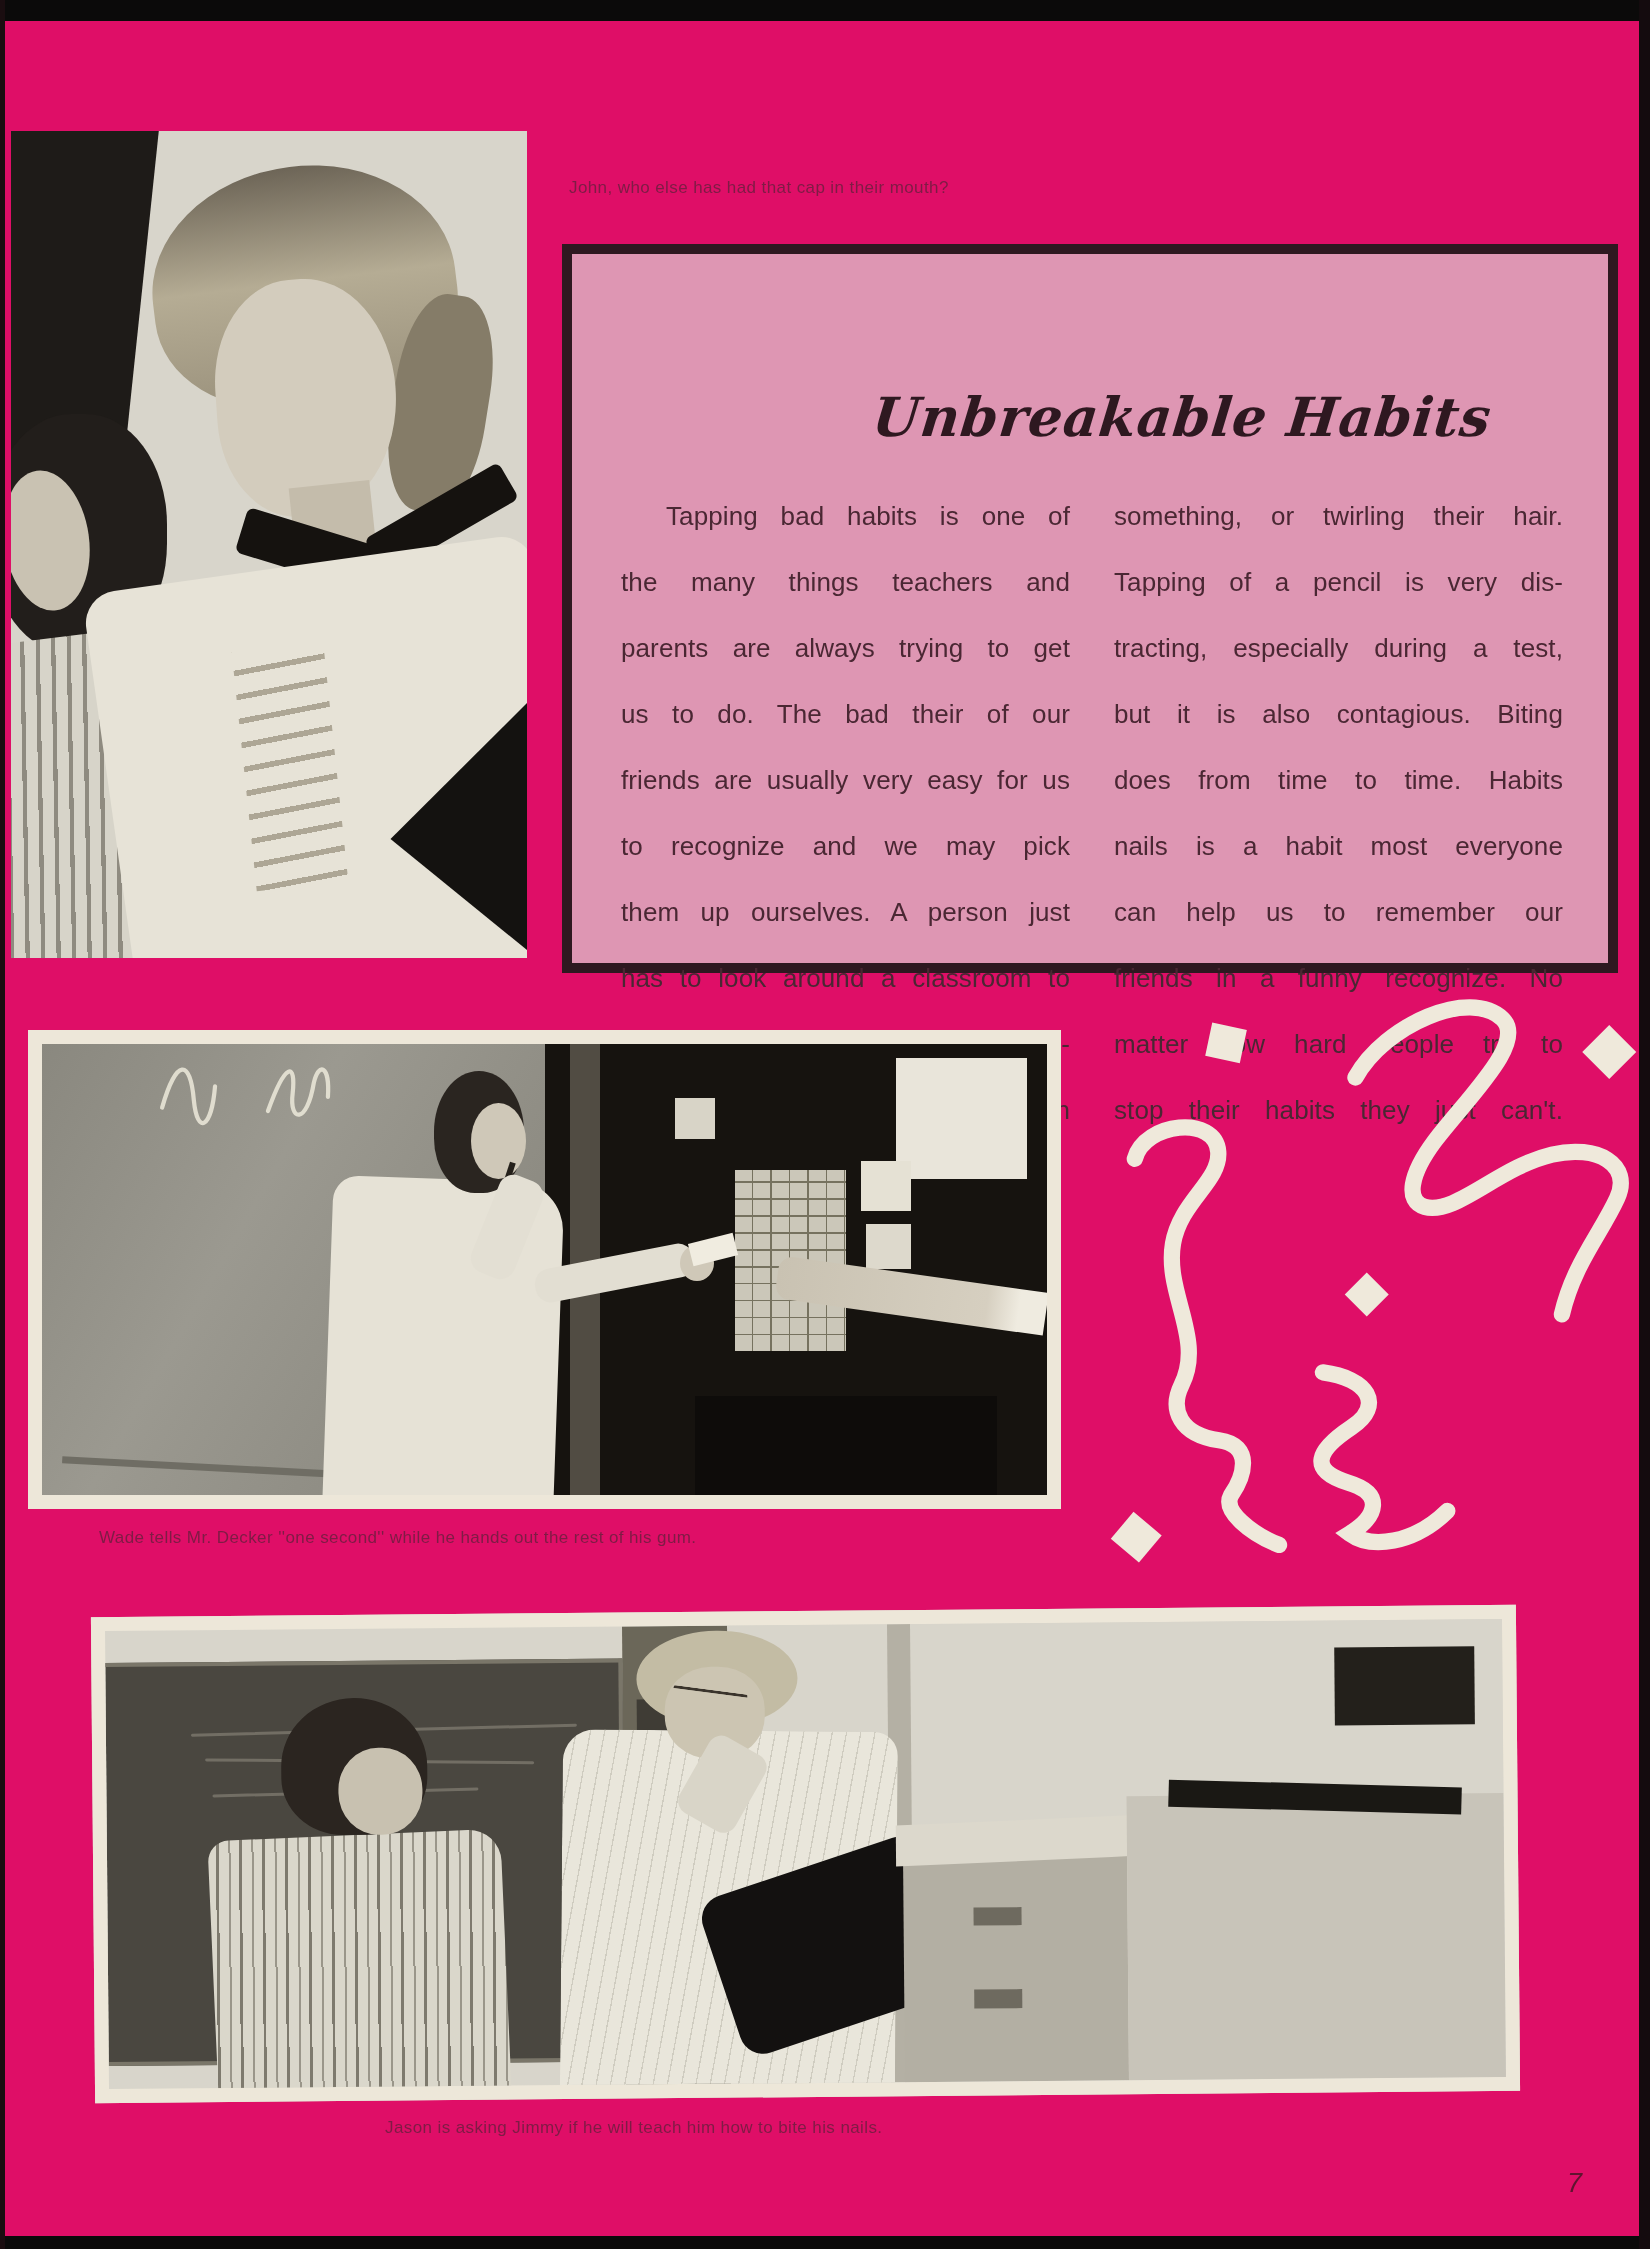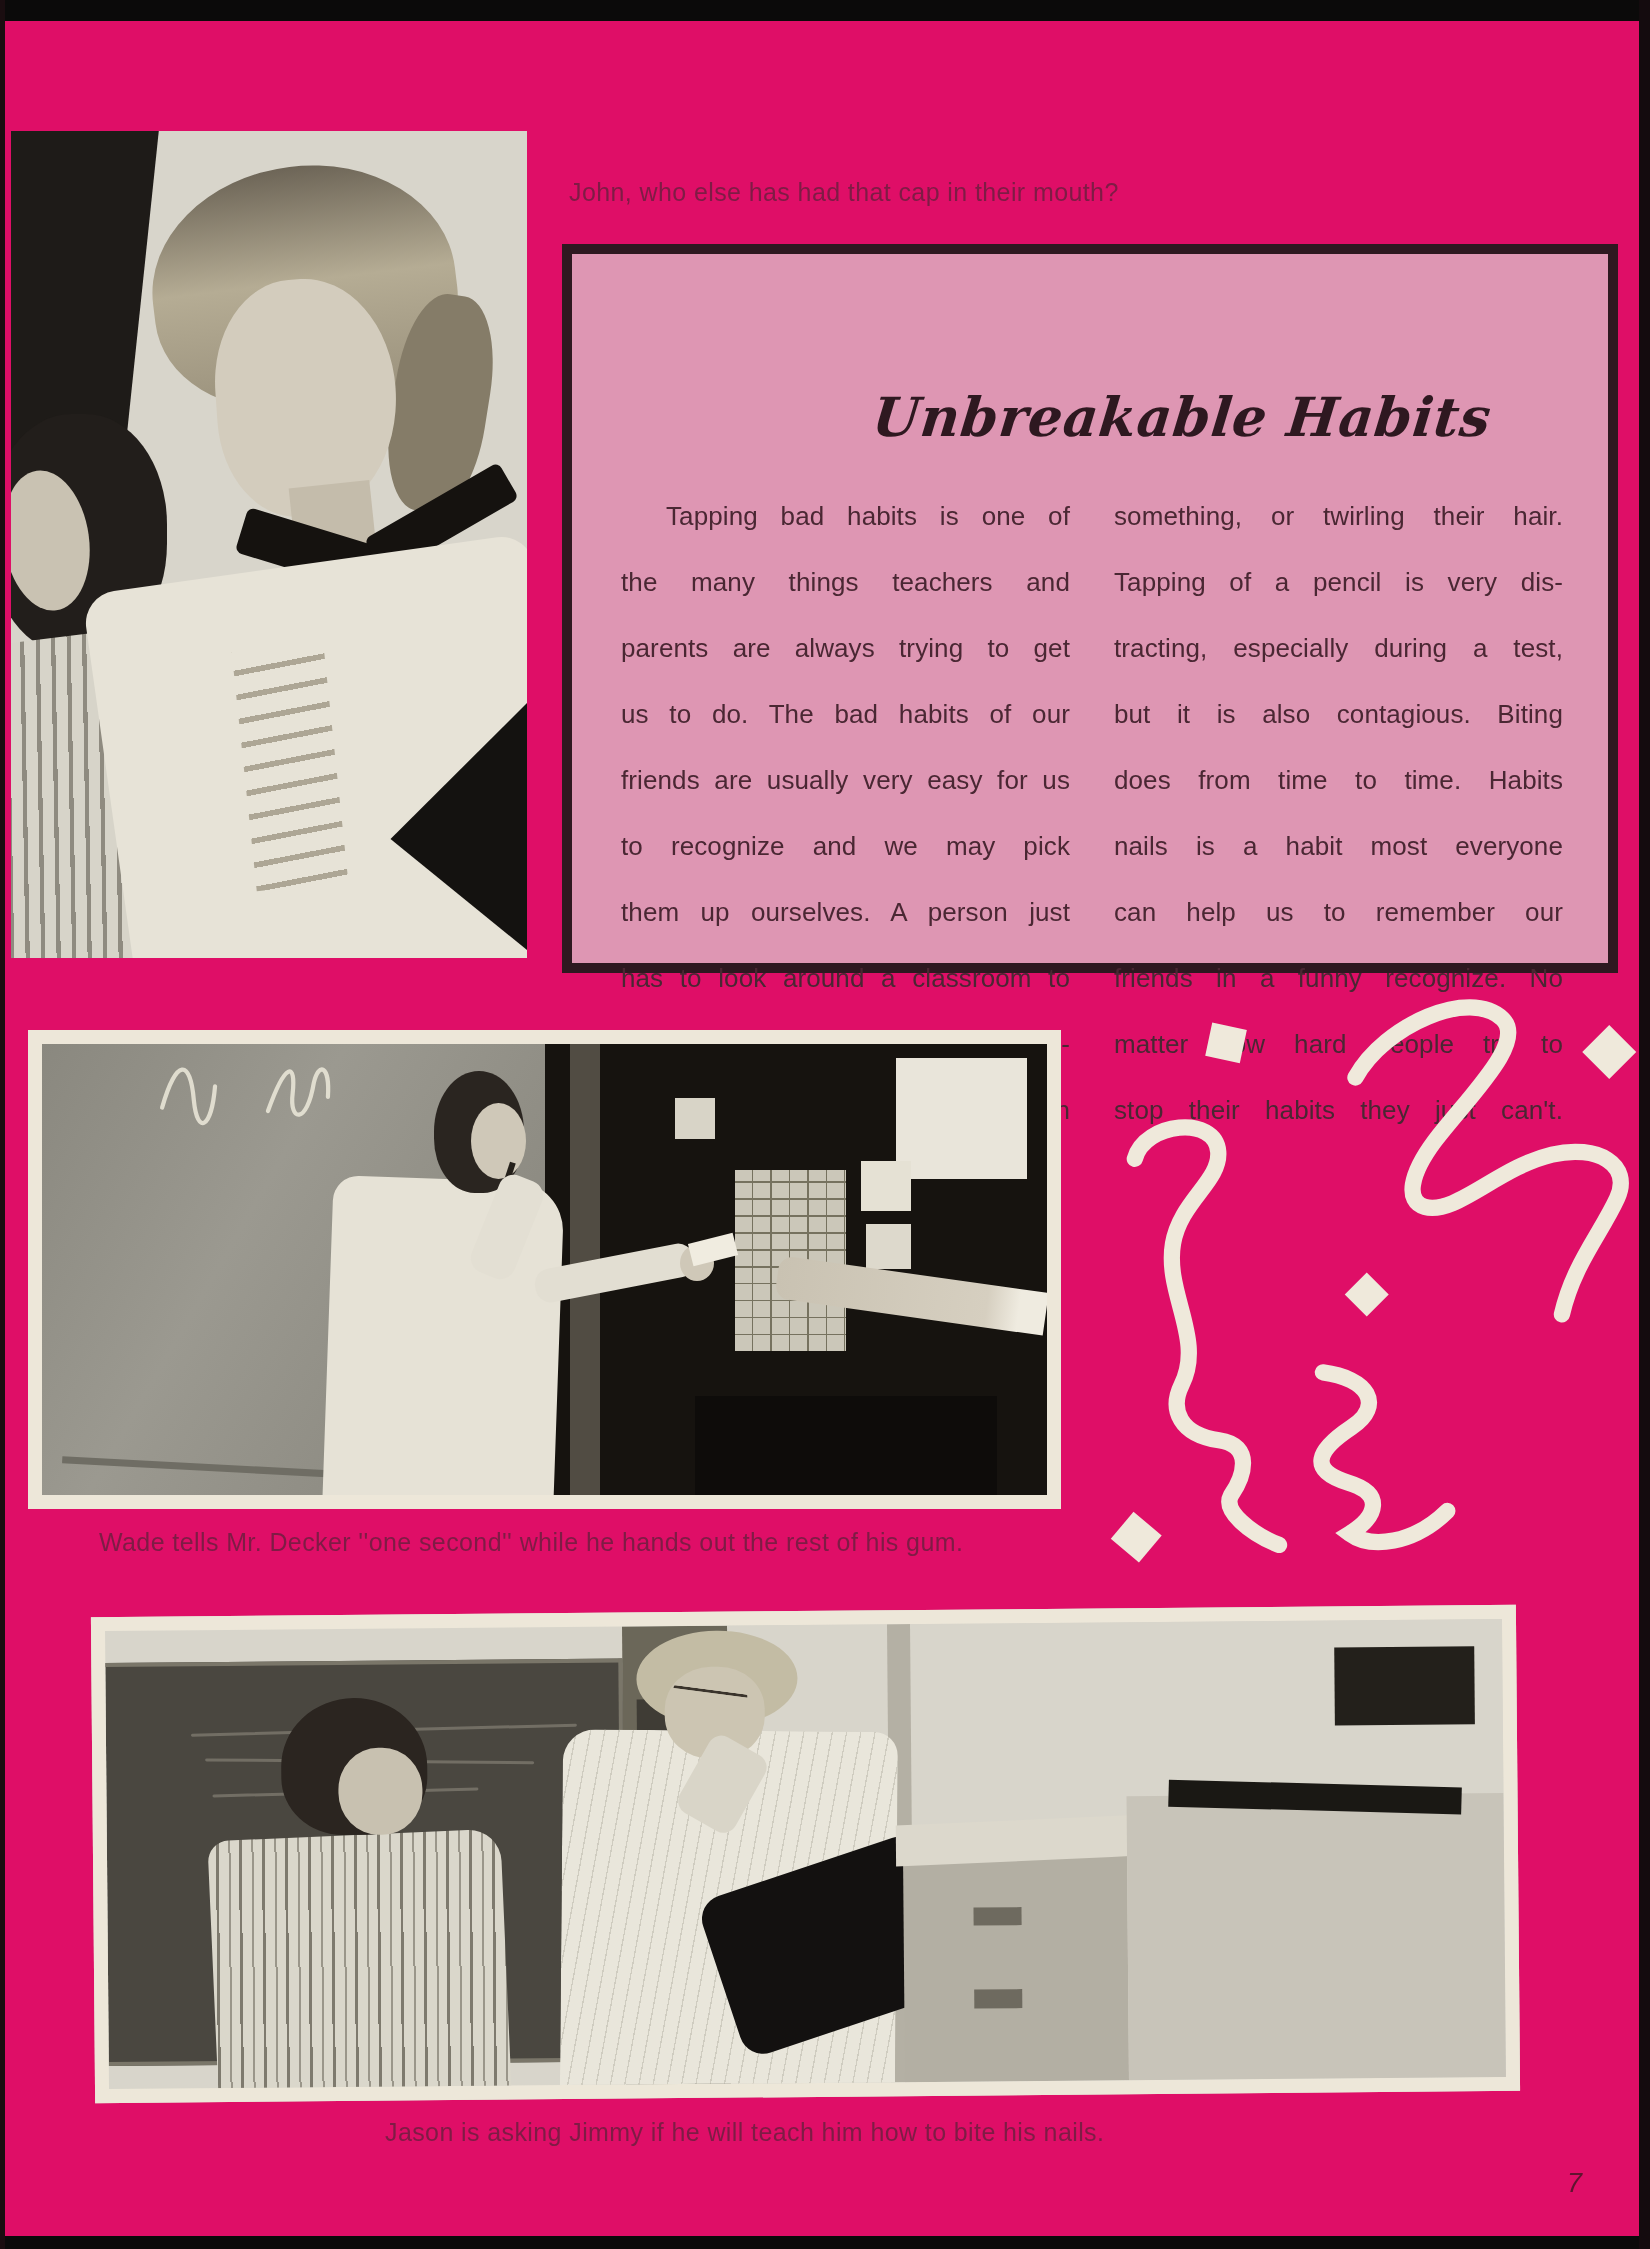--- a/index.html
+++ b/index.html
@@ -10,21 +10,21 @@
   }
   .abs{position:absolute;}
   
   .edge-top{left:0;top:0;width:1651px;height:21px;background:#0b0a0a;}
   .edge-bottom{left:0;top:2236px;width:1651px;height:14px;background:#0b0a0a;}
   .edge-right{left:1639px;top:0;width:11.3px;height:2250px;background:#140b0e;}
   .edge-left{left:0;top:0;width:5px;height:2250px;background:#1a0d10;}
 
   
   .caption{
-    color:#7E1C45;font-size:25px;letter-spacing:0.4px;white-space:nowrap;
+    color:#7E1C45;font-size:17px;letter-spacing:0.4px;white-space:nowrap;
   }
   .pagenum{color:#5f1430;font-size:27px;font-style:italic;}
 
   
   .featurebox{
     left:562px;top:244px;width:1056px;height:729px;
     background:#DE96B3;border:10.6px solid #2E1820;box-sizing:border-box;
   }
   .feature-title{
     margin-top:131px;text-align:center;padding-left:184px;
@@ -143,21 +143,21 @@
   <div class="abs p1-shadow"></div>
 </div>
 
 <div class="abs featurebox">
   <div class="feature-title">Unbreakable Habits</div>
   <div class="cols">
     <div class="col">
       <div class="tline indent">Tapping bad habits is one of</div>
       <div class="tline">the many things teachers and</div>
       <div class="tline">parents are always trying to get</div>
-      <div class="tline">us to do. The bad habits of our</div>
+      <div class="tline">us to do. The bad their of our</div>
       <div class="tline">friends are usually very easy for us</div>
       <div class="tline">to recognize and we may pick</div>
       <div class="tline">them up ourselves. A person just</div>
       <div class="tline">has to look around a classroom to</div>
       <div class="tline">find a variety of bad habits. Al-</div>
       <div class="tline">ways someone is chewing on</div>
     </div>
     <div class="col">
       <div class="tline">something, or twirling their hair.</div>
       <div class="tline">Tapping of a pencil is very dis-</div>

